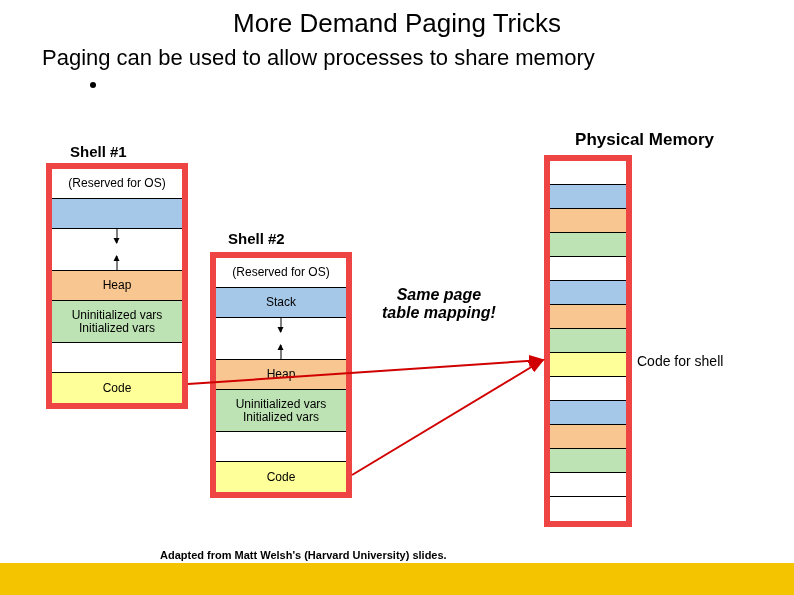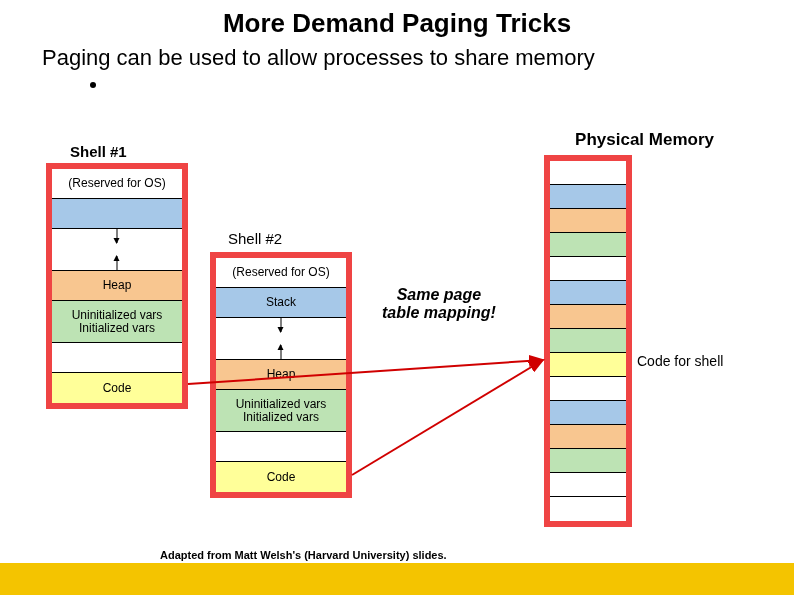--- a/index.html
+++ b/index.html
@@ -8,21 +8,21 @@
     width: 794px;
     height: 595px;
     font-family: Arial, Helvetica, sans-serif;
     background: #fff;
     position: relative;
     overflow: hidden;
   }
   .title {
     text-align: center;
     font-size: 26px;
-    font-weight: bold;
+    font-weight: normal;
     margin-top: 8px;
     color: #000;
   }
   .subtitle {
     font-size: 22px;
     margin: 6px 16px 4px 42px;
     color: #000;
   }
   .bullets {
     margin-left: 90px;
@@ -42,21 +42,21 @@
     vertical-align: middle;
     margin-right: 10px;
   }
   .label {
     font-weight: bold;
     font-size: 15px;
     position: absolute;
   }
   .phys-label { right: 80px; top: 130px; font-size:17px; }
   .shell1-label { left: 70px; top: 143px; }
-  .shell2-label { left: 228px; top: 230px; font-weight:normal; font-size:15px; }
+  .shell2-label { left: 228px; top: 230px; font-weight:bold; font-size:15px; }
   .same-label {
     position: absolute;
     left: 382px;
     top: 286px;
     font-size: 16px;
     font-style: italic;
     font-weight: bold;
     text-align: center;
     line-height: 1.15;
   }

